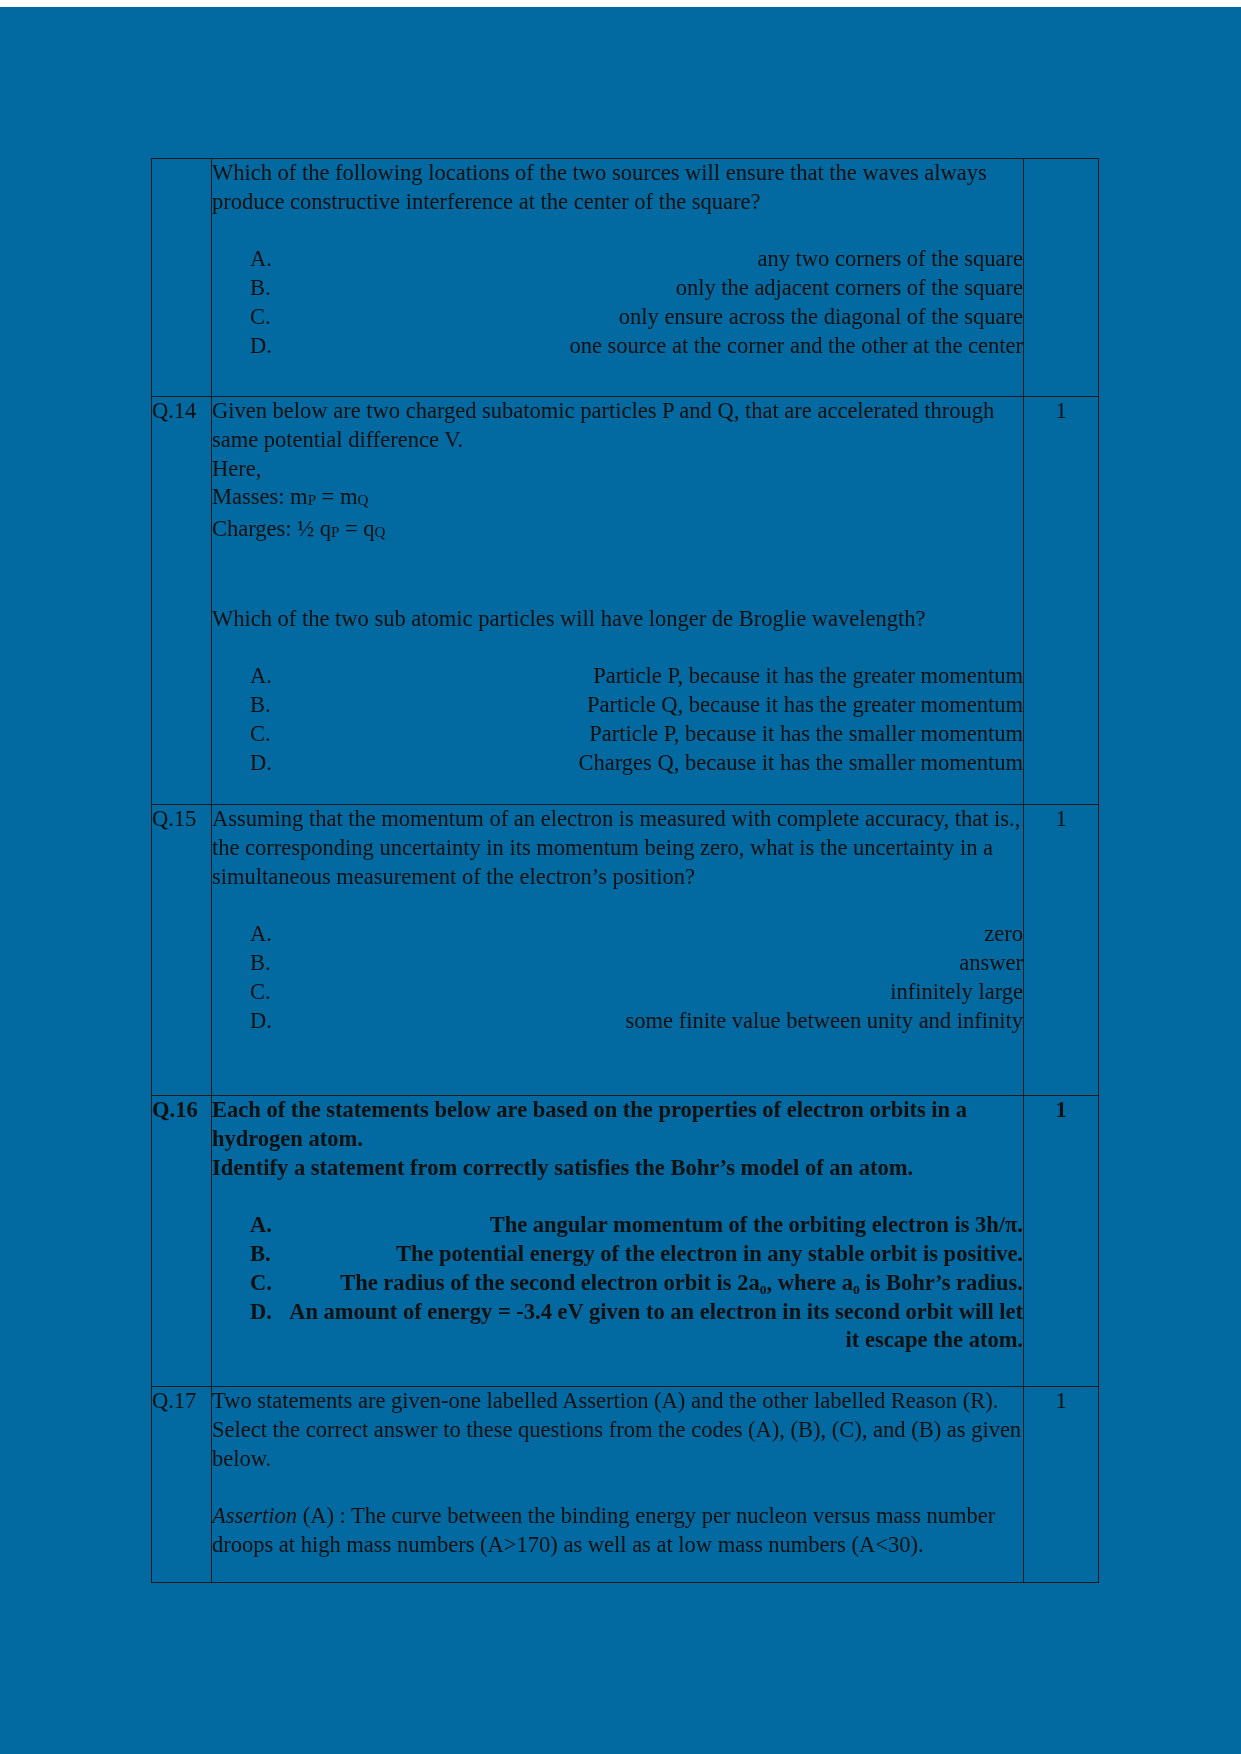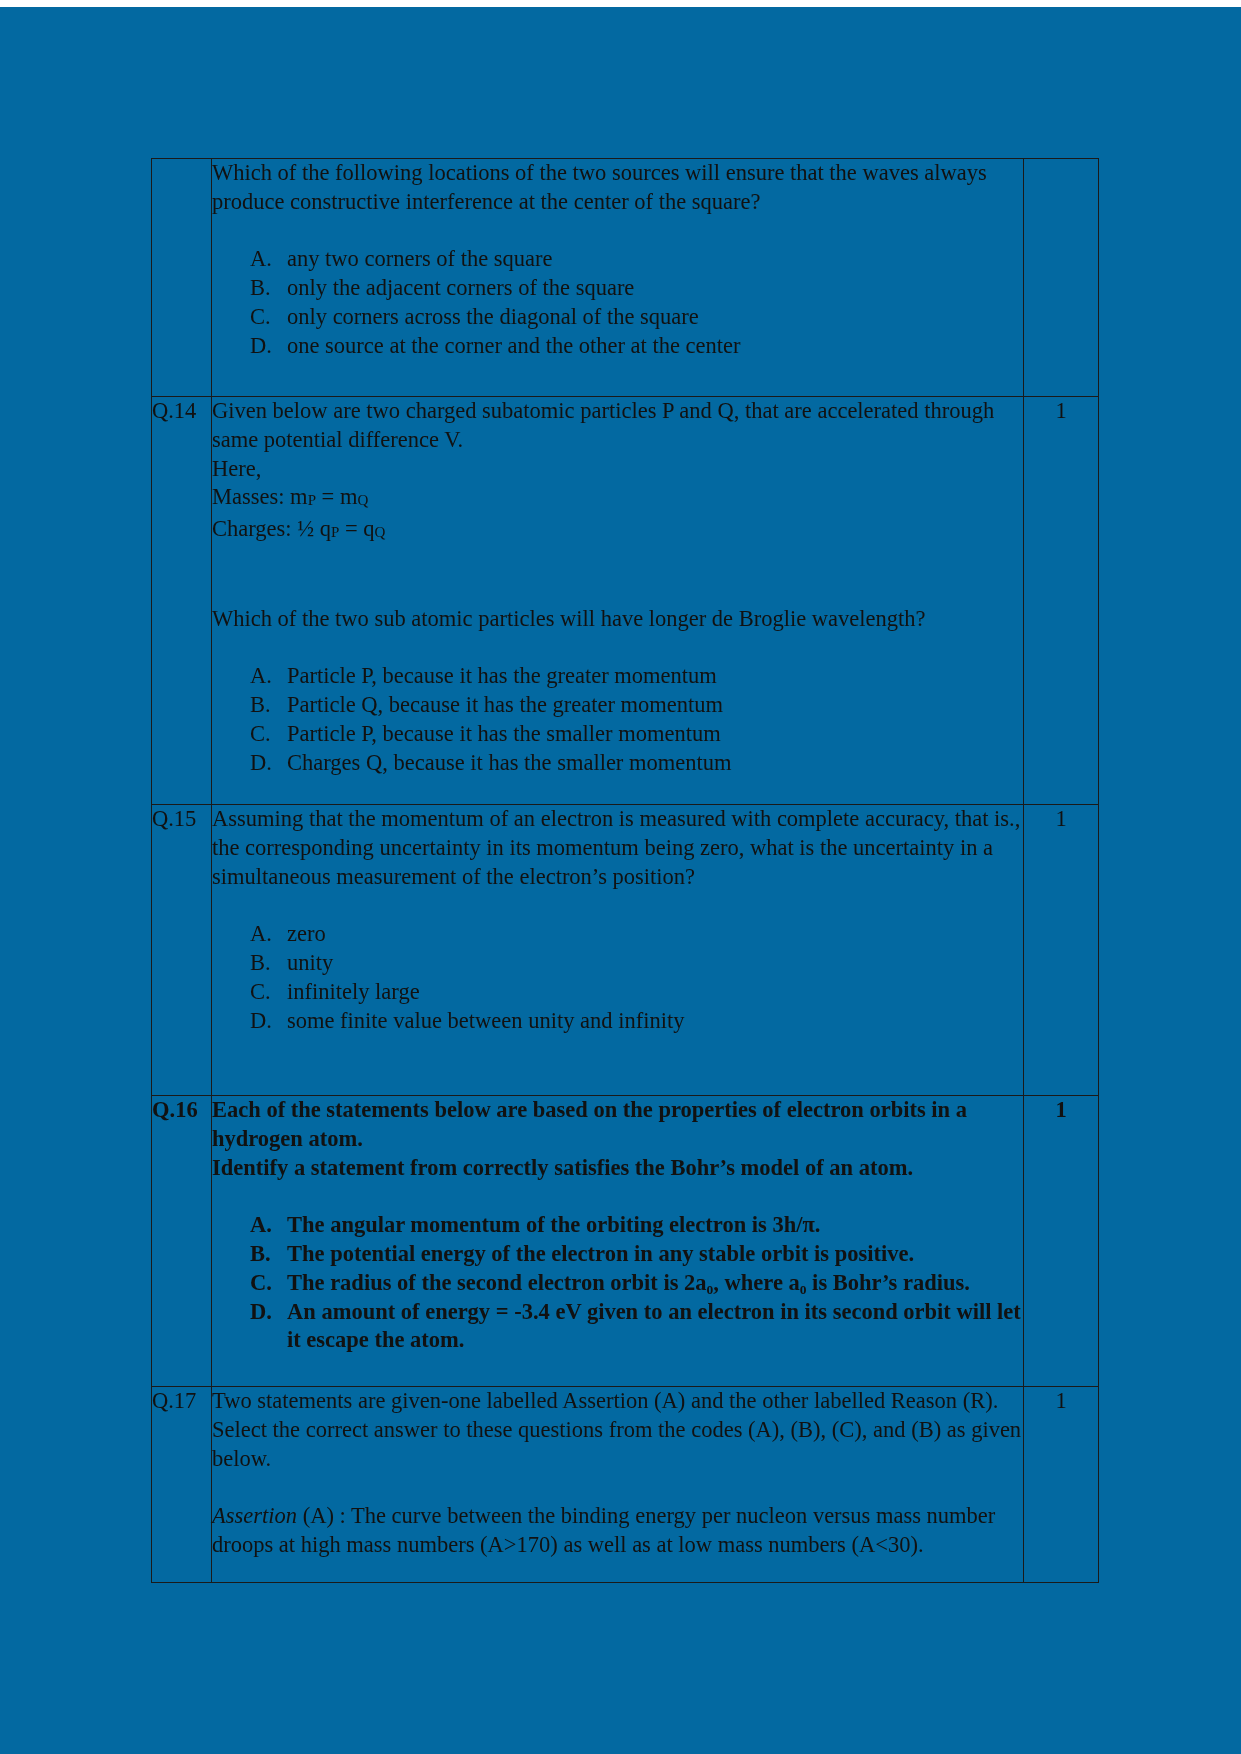--- a/index.html
+++ b/index.html
@@ -17,21 +17,21 @@
   col.c-body { width: 812px; }
   col.c-marks { width: 75px; }
   td.num { padding-left: 1px; padding-top: 4px; }
   td.body { padding-left: 3px; padding-top: 4px; padding-right: 6px; }
   td.marks { text-align: center; padding-top: 4px; }
   .gap { height: 28.8px; }
   .gap2 { height: 57.6px; }
   ol.opts { list-style: none; margin: 0; padding: 0 0 0 38px; }
   ol.opts li { display: flex; }
   ol.opts .lbl { width: 37px; flex: 0 0 37px; }
-  ol.opts .txt { flex: 1; }
+  ol.opts .txt { flex: 1; text-align: right; }
   .sub { font-size: 15px; vertical-align: -1px; }
   .i { font-style: italic; font-family: Liberation Serif, serif; }
   tr.r13 td { height: 237px; }
   tr.r14 td { height: 407px; margin-top: 36px; }
   tr.r15 td { height: 290px; }
   tr.r16 td { height: 290px; font-weight: bold; }
   tr.r17 td { height: 195px; }
 </style>
 </head>
 <body>
@@ -54,21 +54,21 @@
           <li>
                 <span class="lbl">A.</span>
                 <span class="txt">any two corners of the square</span>
               </li>
           <li>
                 <span class="lbl">B.</span>
                 <span class="txt">only the adjacent corners of the square</span>
               </li>
           <li>
                 <span class="lbl">C.</span>
-                <span class="txt">only corners across the diagonal of the square</span>
+                <span class="txt">only ensure across the diagonal of the square</span>
               </li>
           <li>
                 <span class="lbl">D.</span>
                 <span class="txt">one source at the corner and the other at the center</span>
               </li>
         </ol>
       </td>
       <td class="marks"></td>
     </tr>
 
@@ -109,21 +109,21 @@
       <td class="body">
         <div>Assuming that the momentum of an electron is measured with complete accuracy, that is., the corresponding uncertainty in its momentum being zero, what is the uncertainty in a simultaneous measurement of the electron’s position?</div>
         <div class="gap"></div>
         <ol class="opts">
           <li>
                 <span class="lbl">A.</span>
                 <span class="txt">zero</span>
               </li>
           <li>
                 <span class="lbl">B.</span>
-                <span class="txt">unity</span>
+                <span class="txt">answer</span>
               </li>
           <li>
                 <span class="lbl">C.</span>
                 <span class="txt">infinitely large</span>
               </li>
           <li>
                 <span class="lbl">D.</span>
                 <span class="txt">some finite value between unity and infinity</span>
               </li>
         </ol>

